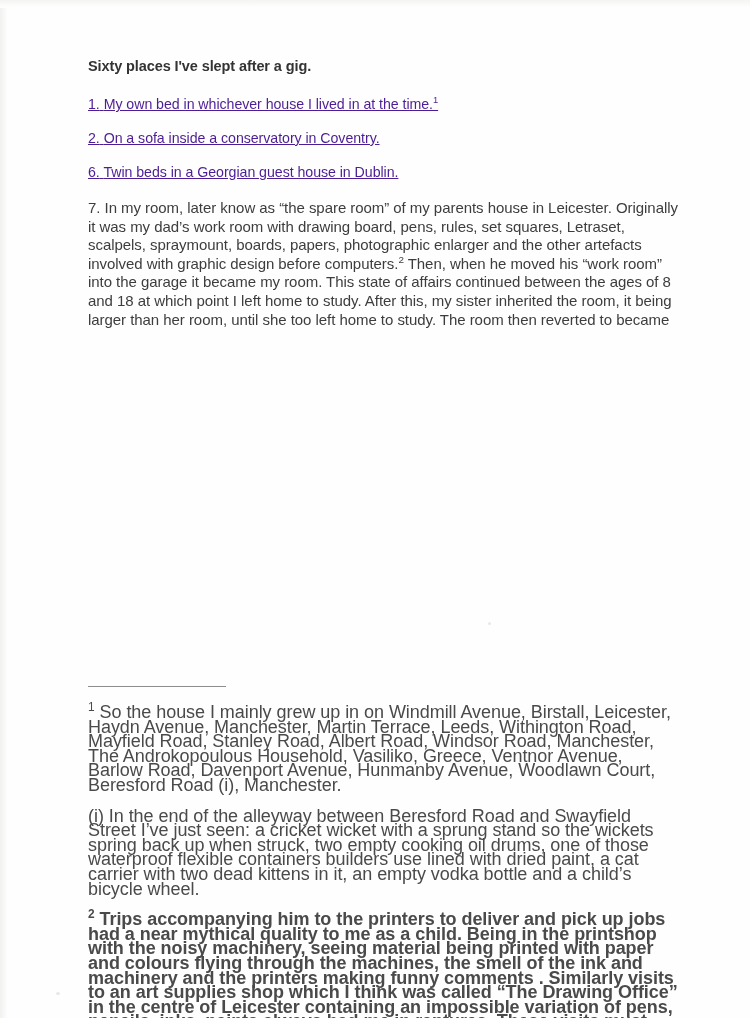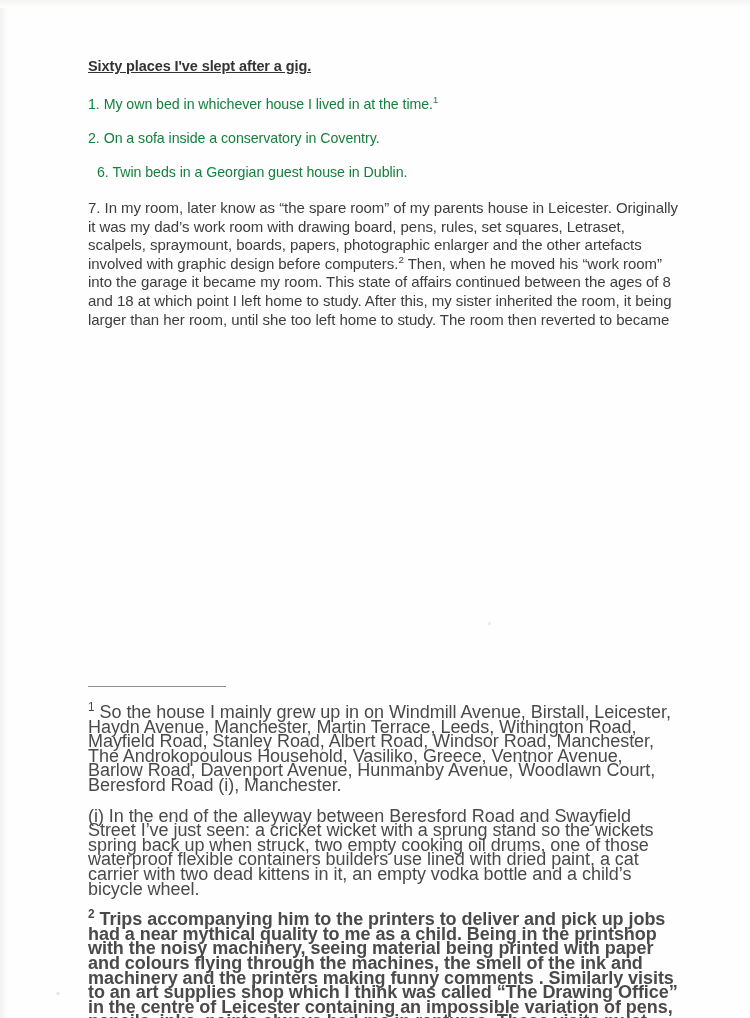--- a/index.html
+++ b/index.html
@@ -42,32 +42,32 @@
   .content {
     position: absolute;
     left: 88px;
     top: 58px;
     width: 592px;
   }
 
   .doc-title {
     font-size: 14.5px;
     font-weight: bold;
-    text-decoration: underline;
     letter-spacing: -0.1px;
     margin: 0 0 22px 0;
     color: #333333;
   }
 
   .list-item {
     font-size: 14.2px;
     line-height: 17px;
     margin: 0 0 17px 0;
-    color: #15803d;
+    color: #4c1d95;
     letter-spacing: -0.05px;
+    text-decoration: underline;
   }
 
   .para-long {
     font-size: 15px;
     line-height: 18.6px;
     margin: 0;
     color: #3d3d3d;
     letter-spacing: -0.05px;
   }
 
@@ -120,21 +120,21 @@
     </p>
 
     <p class="list-item">
       <span>2.</span>
       <span>On a sofa inside a conservatory in Coventry.</span>
     </p>
 
 
 
 
-    <p class="list-item" style="margin-bottom:18px;margin-left:9px;">
+    <p class="list-item" style="margin-bottom:18px;">
       <span>6.</span>
       <span>Twin beds in a Georgian guest house in Dublin.</span>
     </p>
 
     <p class="para-long">
       <span>7.</span>
       <span>In my room, later know as “the spare room” of my parents house in Leicester. Originally it was my dad’s work room with drawing board, pens, rules, set squares, Letraset, scalpels, spraymount, boards, papers, photographic enlarger and the other artefacts involved with graphic design before computers.</span><sup>2</sup>
       <span>Then, when he moved his “work room” into the garage it became my room. This state of affairs continued between the ages of 8 and 18 at which point I left home to study. After this, my sister inherited the room, it being larger than her room, until she too left home to study. The room then reverted to became</span>
     </p>
 

